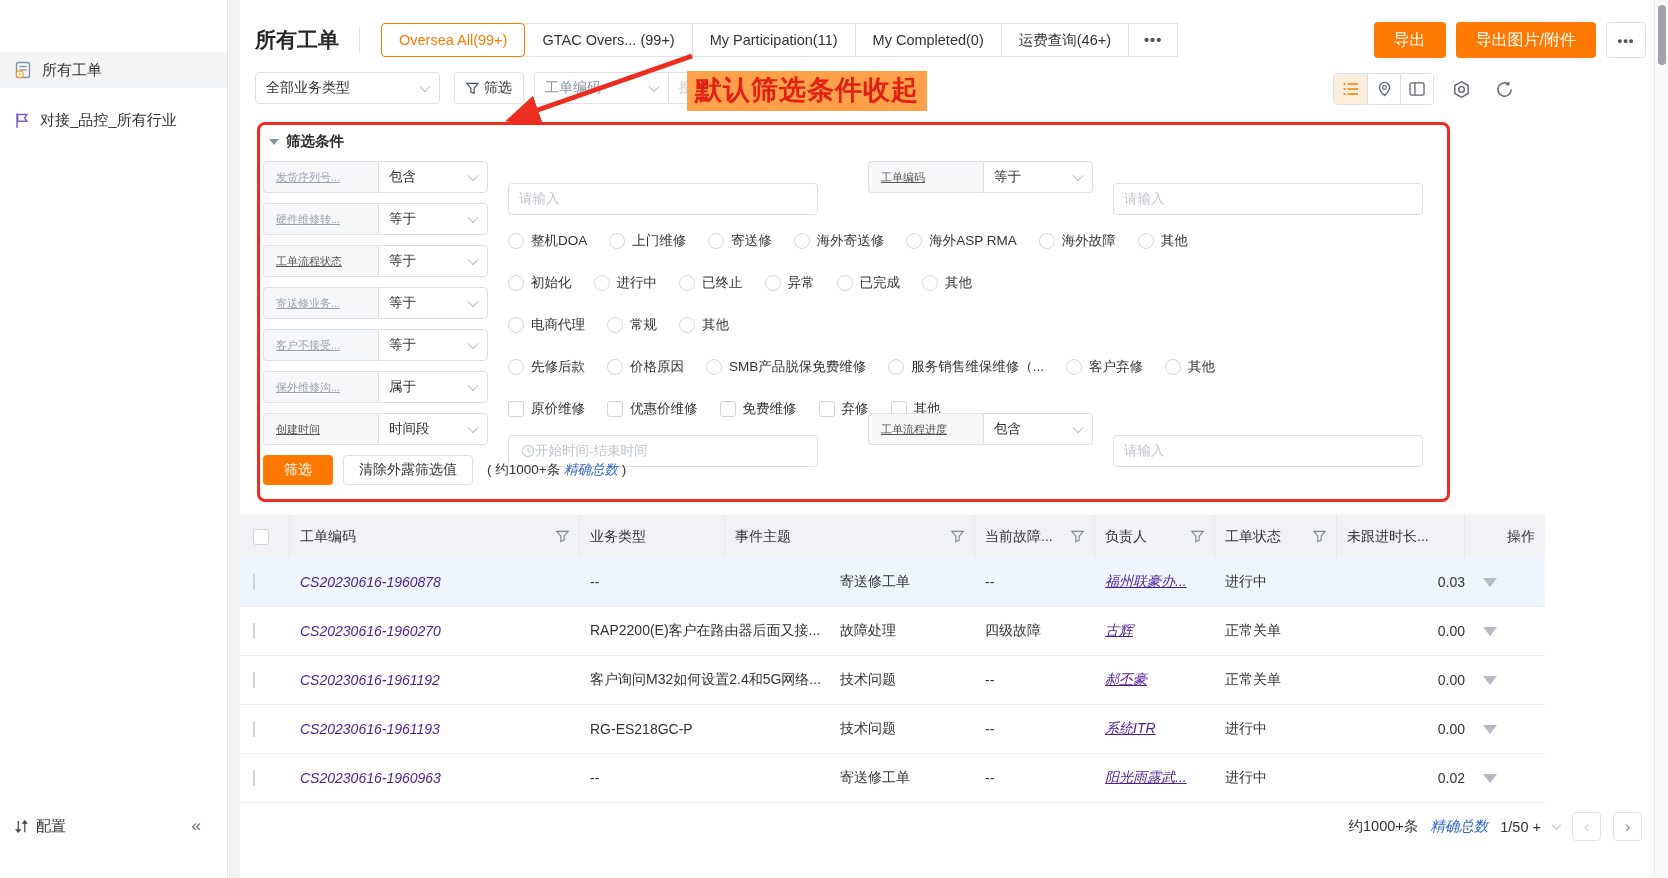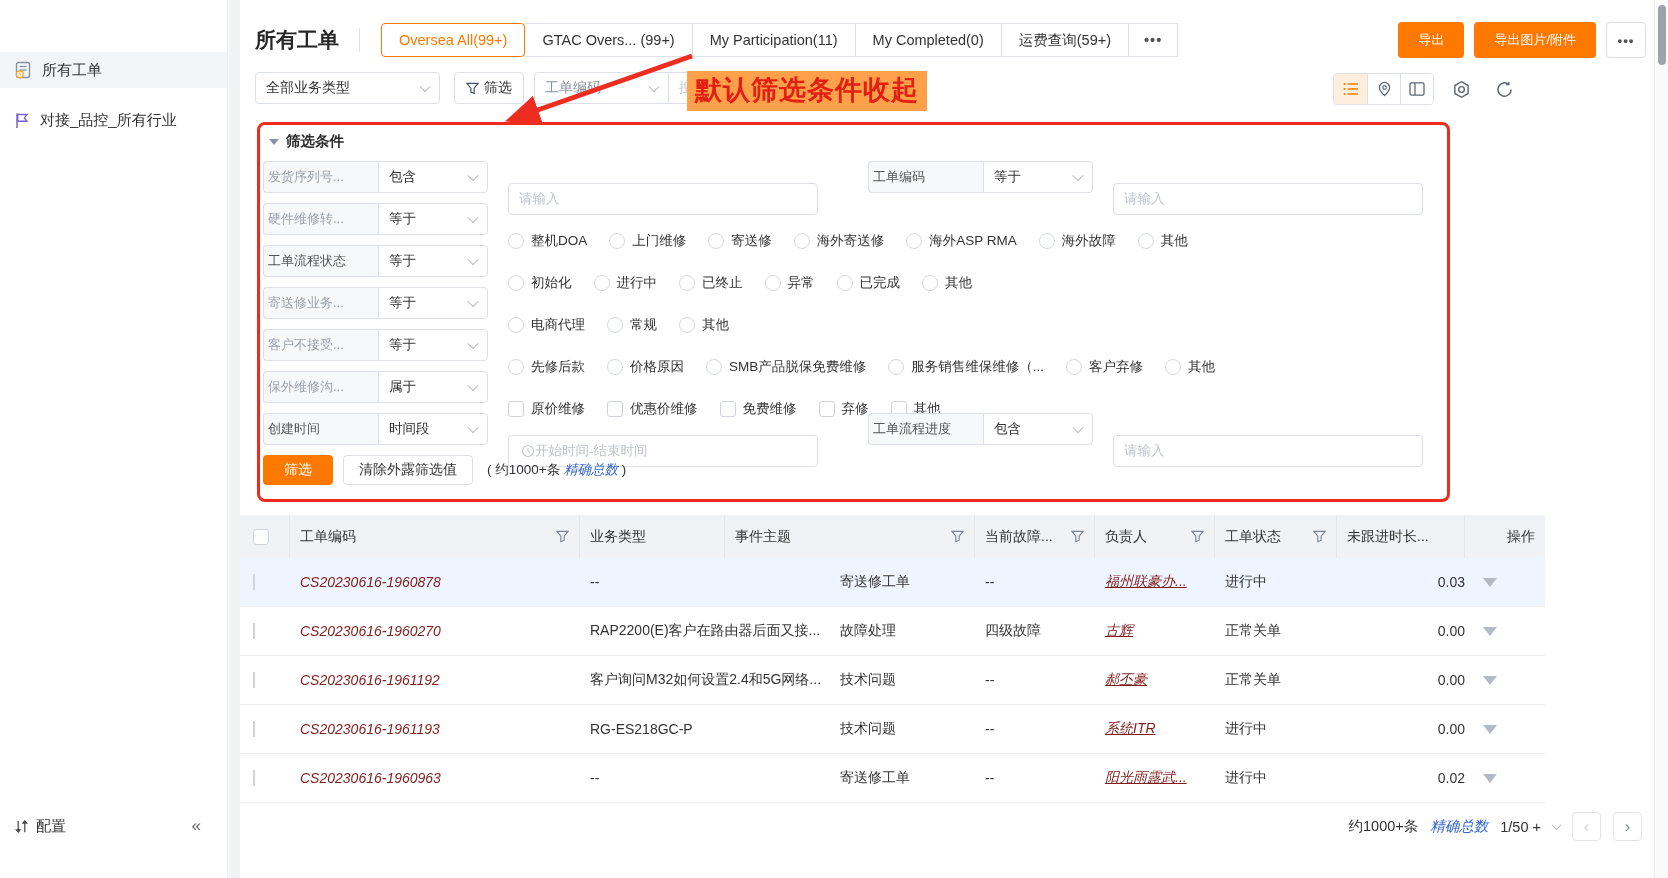--- a/index.html
+++ b/index.html
@@ -30,21 +30,21 @@
   .vthumb { position:absolute; top:5px; left:3px; width:8px; height:60px; background:#9fa3a9; border-radius:4px; }
 
   .hdr { position:absolute; left:15px; top:22px; right:8px; height:36px; display:flex; align-items:center; }
   .page-title { font-size:21px; font-weight:bold; color:#262626; }
   .title-div { width:1px; height:24px; background:#e3e3e3; margin:0 22px 0 20px; }
   .tabs { display:flex; height:34px; }
   .tab { display:flex; align-items:center; padding:0 17px; border:1px solid #dcdfe6; margin-left:-1px; font-size:14.5px; color:#333; background:#fff; cursor:pointer; white-space:nowrap; }
   .tab.active { border:1px solid #ff7800; color:#ff7800; border-radius:4px; position:relative; z-index:2; }
   .tab.more { padding:0 15px; letter-spacing:1px; color:#555; font-weight:bold; }
   .hdr-actions { margin-left:auto; display:flex; gap:10px; align-items:center; }
-  .btn-orange { height:36px; background:#ff7800; color:#fff; border:none; border-radius:4px; font-size:13px; padding:0 20px; cursor:pointer; font-family:inherit; }
+  .btn-orange { height:36px; background:#ff7800; color:#fff; border:none; border-radius:4px; font-size:16px; padding:0 20px; cursor:pointer; font-family:inherit; }
   .btn-more { height:36px; width:40px; border:1px solid #dcdfe6; border-radius:4px; background:#fff; color:#555; font-weight:bold; letter-spacing:1px; cursor:pointer; }
 
   .toolbar { position:absolute; left:15px; top:72px; height:32px; display:flex; align-items:center; }
   .sel { height:32px; border:1px solid #dcdfe6; border-radius:4px; background:#fff; display:flex; align-items:center; justify-content:space-between; padding:0 10px; font-size:14px; color:#333; cursor:pointer; }
   .sel.biz { width:185px; margin-right:14px; }
   .btn-filter { height:32px; border:1px solid #dcdfe6; border-radius:4px; background:#fff; display:flex; align-items:center; gap:5px; padding:0 11px; font-size:14px; color:#333; margin-right:10px; cursor:pointer; }
   .sel.field { width:135px; border-radius:4px 0 0 4px; color:#8a919f; }
   .tinp { width:230px; height:32px; border:1px solid #dcdfe6; border-left:none; border-radius:0 4px 4px 0; display:flex; align-items:center; padding:0 10px; background:#fff; }
   .ph { color:#c0c4cc; font-size:13.5px; white-space:nowrap; }
 
@@ -59,21 +59,21 @@
   .anno-text { position:absolute; left:447px; top:71px; background:#ffa14b; color:#e21f12; font-size:27px; font-weight:bold; padding:1px 8px 3px; z-index:10; letter-spacing:1px; white-space:nowrap; }
   .anno-arrow { position:absolute; left:0; top:0; z-index:10; pointer-events:none; }
 
   
   .fpanel { position:absolute; left:23px; top:130px; width:1180px; }
   .fhead { display:flex; align-items:center; gap:7px; font-size:14.5px; color:#2b2b2b; font-weight:600; margin:2px 0 10px 6px; }
   .caret { width:0; height:0; border-left:5px solid transparent; border-right:5px solid transparent; border-top:6px solid #8a919f; }
   .frow { display:flex; align-items:center; height:32px; margin-bottom:10px; }
   .fgroup { display:flex; align-items:center; }
   .fgroup + .fgroup { margin-left:50px; }
-  .flabel { width:115px; height:32px; border:1px solid #dcdfe6; border-right:none; border-radius:4px 0 0 4px; background:#f7f8fa; display:flex; align-items:center; padding:0 4px; font-size:13px; color:#555; white-space:nowrap; overflow:hidden; }
+  .flabel { width:115px; height:32px; border:1px solid #dcdfe6; border-right:none; border-radius:4px 0 0 4px; background:#f7f8fa; display:flex; align-items:center; padding:0 12px; font-size:11px; color:#555; white-space:nowrap; overflow:hidden;text-decoration:underline; }
   .flabel.muted { color:#9aa3ad; }
   .fop { width:110px; height:32px; border:1px solid #dcdfe6; border-radius:0 4px 4px 0; background:#fff; display:flex; align-items:center; justify-content:space-between; padding:0 10px; font-size:13.5px; color:#333; cursor:pointer; }
   .fctl { margin-left:20px;margin-top:44px; }
   .finput { width:310px; height:32px; border:1px solid #dcdfe6; border-radius:4px; background:#fff; display:flex; align-items:center; padding:0 10px; }
   .finput.dr { padding:0 12px; }
   .opts { display:flex; align-items:center; gap:22px; }
   .opt { display:flex; align-items:center; gap:7px; font-size:13.5px; color:#333; white-space:nowrap; cursor:pointer; }
   .radio { width:16px; height:16px; border-radius:50%; border:1px solid #d4d8df; background:#fff; flex:none; }
   .check { width:16px; height:16px; border-radius:3px; border:1px solid #d0d3da; background:#fff; flex:none; }
   .fbtns { display:flex; align-items:center; margin-top:6px; font-size:13.5px; }
@@ -88,21 +88,21 @@
   .th { display:flex; align-items:center; gap:6px; padding:0 10px; border-right:1px solid #e4e7ec; overflow:hidden; white-space:nowrap; }
   .th:last-child { border-right:none; }
   .th-check { padding-left:13px; }
   .th .fun { margin-left:auto; flex:none; }
   .tr { display:flex; height:49px; align-items:center; border-bottom:1px solid #eceef2; font-size:14px; color:#333; background:#fff; }
   .tr.hl { background:#eef5fe; }
   .td { padding:0 10px; overflow:hidden; white-space:nowrap; }
   .td-check { padding-left:13px; }
   .td-num { text-align:right; padding-right:0; }
   .td-op { display:flex; justify-content:flex-start; padding-left:18px; }
-  .link { color:#7f1d1d; cursor:pointer; }
+  .link { color:#4c1d95; cursor:pointer; }
   .ulink { text-decoration:underline; }
   .tri { width:0; height:0; border-left:7px solid transparent; border-right:7px solid transparent; border-top:9px solid #b4bac4; cursor:pointer; display:inline-block; }
 
   
   .pager { position:absolute; right:12px; top:812px; display:flex; align-items:center; gap:12px; font-size:14.5px; color:#333; }
   .pg-btn { width:29px; height:29px; border:1px solid #e2e4e9; border-radius:4px; background:#fff; display:flex; align-items:center; justify-content:center; font-size:17px; cursor:pointer; }
   .pg-btn.disabled { color:#d3d6db; }
   .pg-btn.next { color:#8a919f; }
   .chev { display:inline-block; width:8px; height:8px; border-right:1.5px solid #b6bac2; border-bottom:1.5px solid #b6bac2; transform:rotate(45deg) translate(-1px,-1px); flex:none; }
   .chev.sm { width:7px; height:7px; }
@@ -148,21 +148,21 @@
 <div class="main">
 
   <div class="hdr">
     <span class="page-title">所有工单</span>
     <span class="title-div"></span>
     <div class="tabs">
         <div class="tab active">Oversea All(99+)</div>
         <div class="tab">GTAC Overs... (99+)</div>
         <div class="tab">My Participation(11)</div>
         <div class="tab">My Completed(0)</div>
-        <div class="tab">运费查询(59+)</div>
+        <div class="tab">运费查询(46+)</div>
         <div class="tab more">•••</div>
       </div>
     <div class="hdr-actions">
       <button class="btn-orange">导出</button>
       <button class="btn-orange">导出图片/附件</button>
       <button class="btn-more">•••</button>
     </div>
   </div>
 
   <div class="toolbar">

